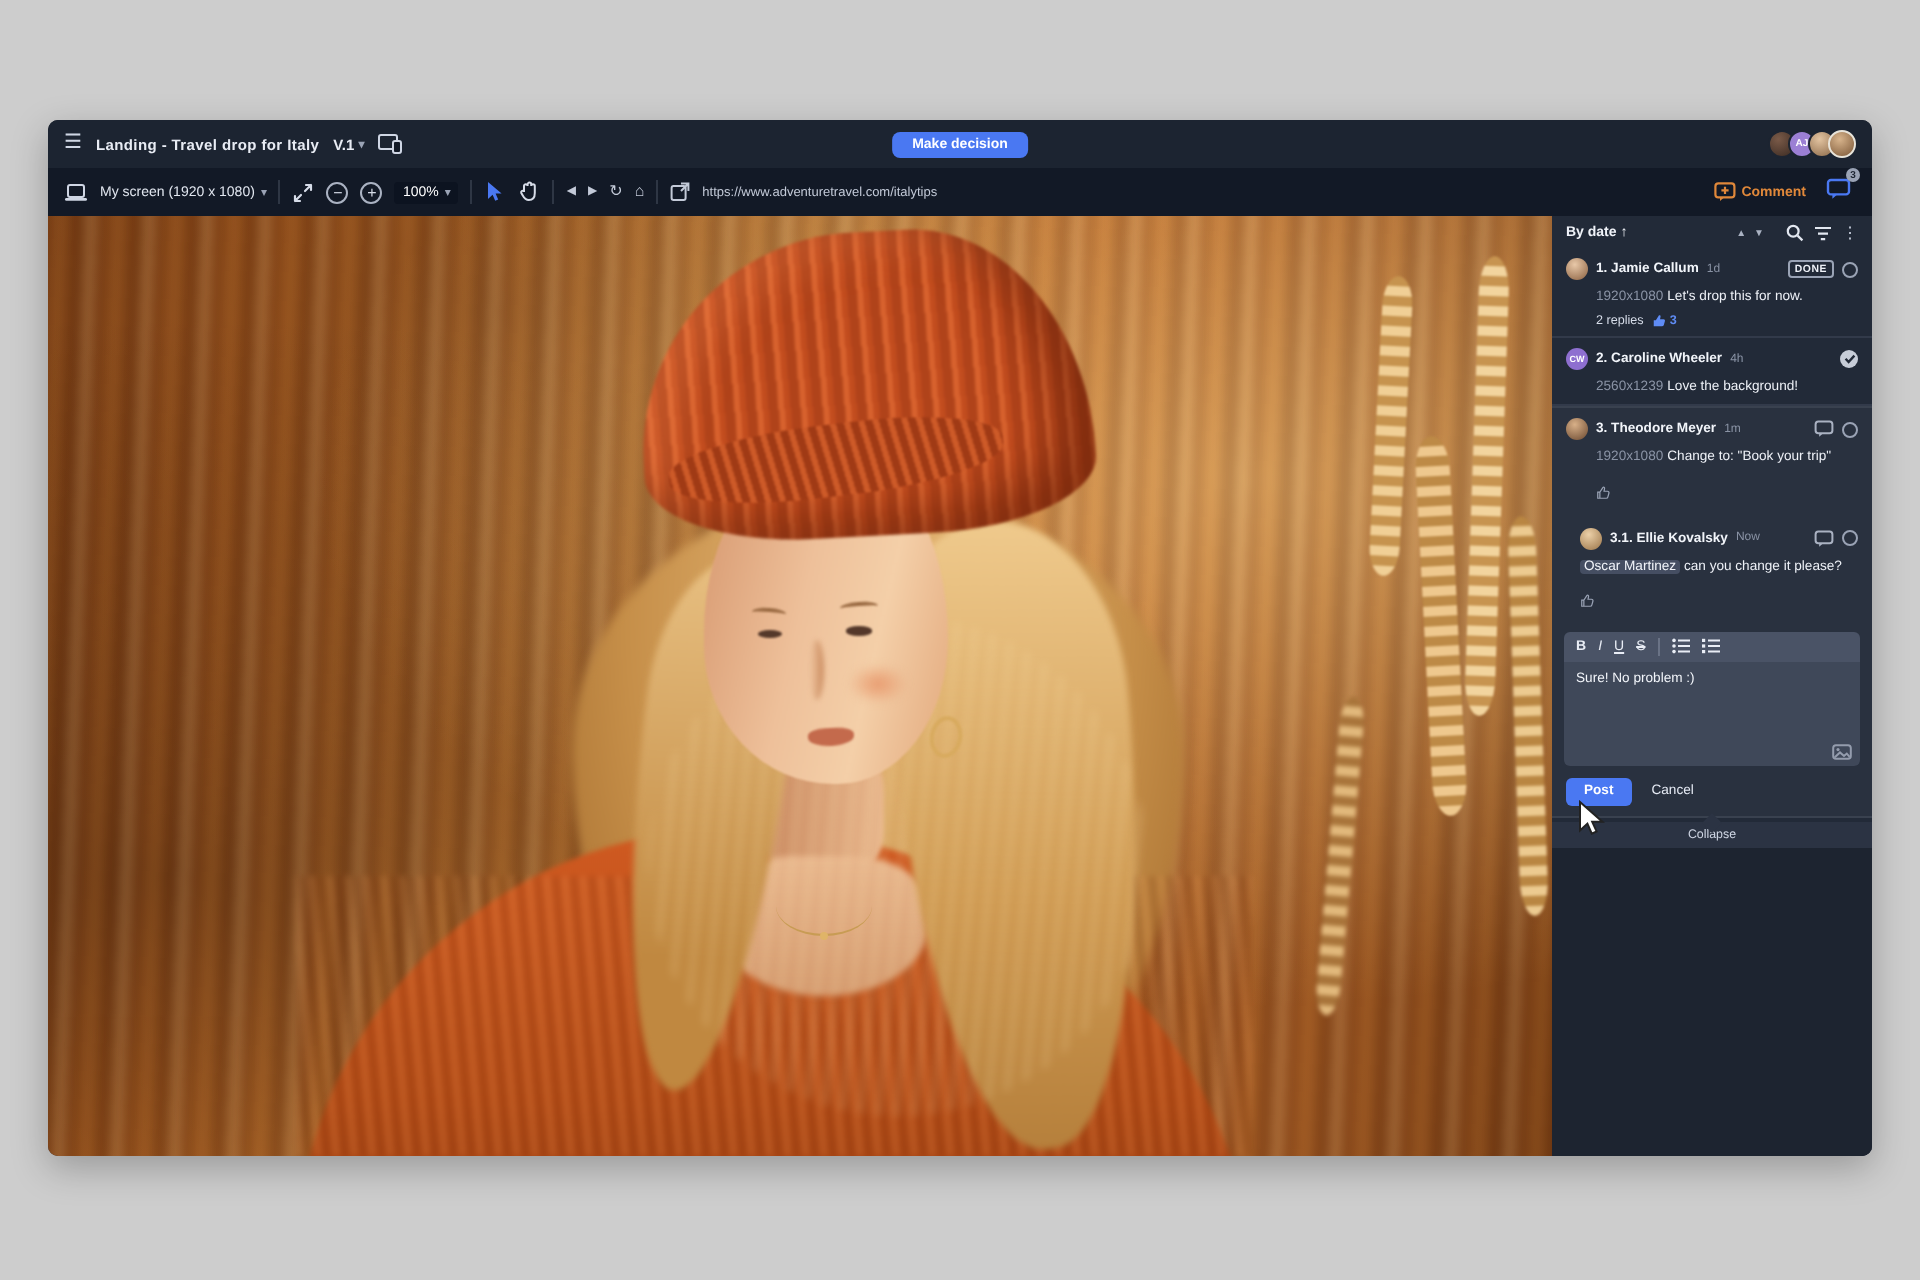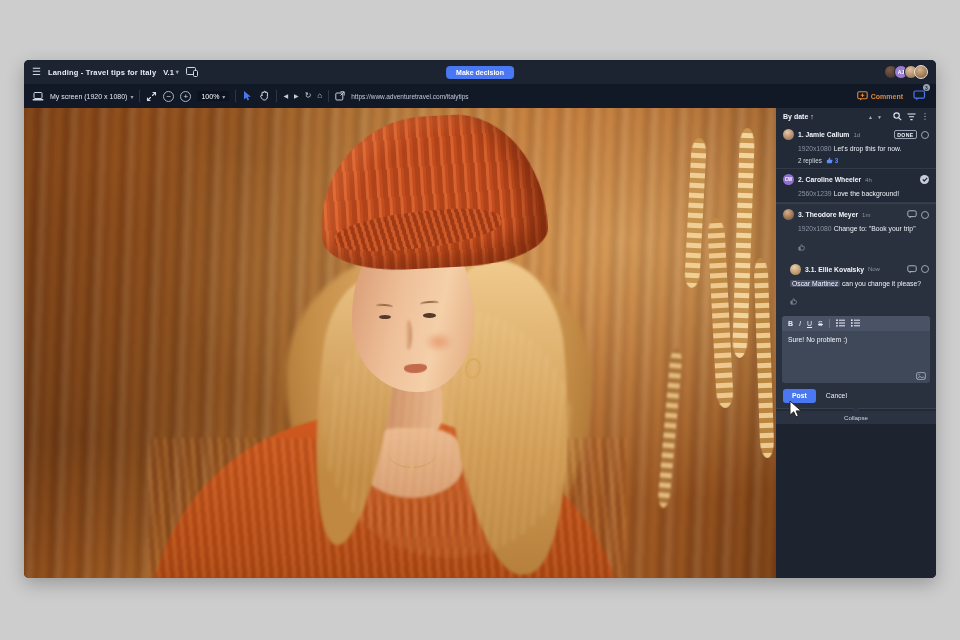--- a/index.html
+++ b/index.html
@@ -102,21 +102,21 @@
 
   .cursor { position:absolute; left:764px; top:340px; z-index:30; }
 </style>
 </head>
 <body>
 
 <div class="window">
 
   <div class="titlebar">
     <span class="glyph">☰</span>
-    <span class="title-text">Landing - Travel tips for Italy</span>
+    <span class="title-text">Landing - Travel drop for Italy</span>
     <span class="version">
       <span>V.1</span>
       <span class="caret">▾</span>
     </span>
     <svg width="12" height="10" viewBox="0 0 12 10">
       <rect x="0.5" y="0.5" width="9" height="7" rx="1" fill="none" stroke="#cfd6e4" stroke-width="1"></rect>
       <rect x="7.5" y="3.5" width="4" height="6" rx="1" fill="#121926" stroke="#cfd6e4" stroke-width="1"></rect>
     </svg>
     <button class="decision-btn">Make decision</button>
     <div class="avatars">

